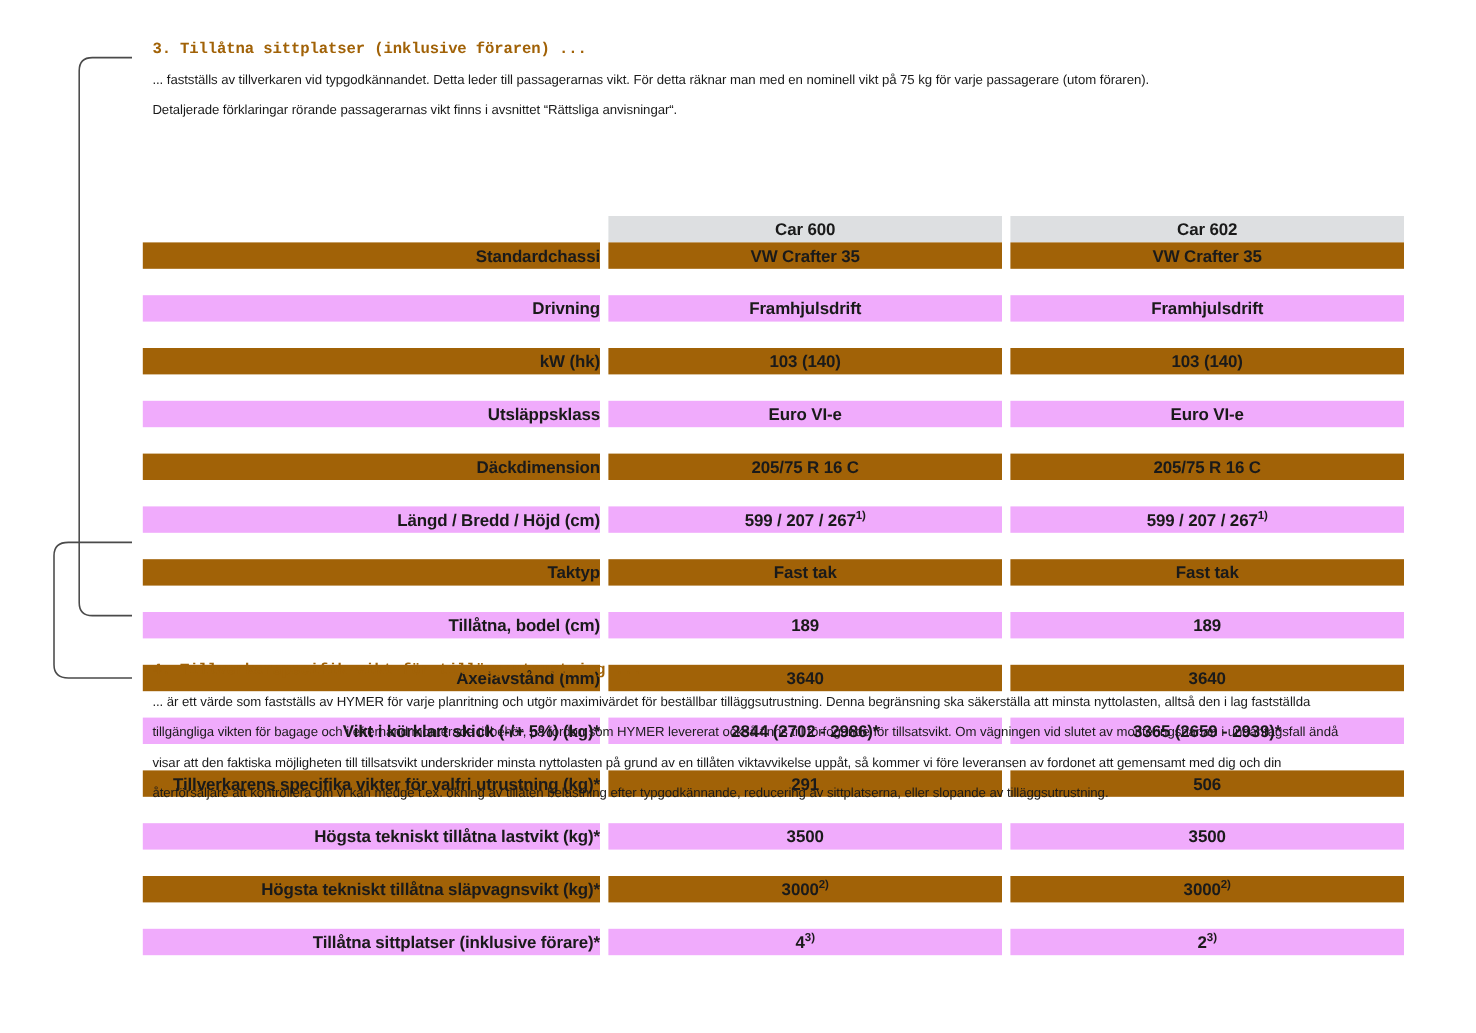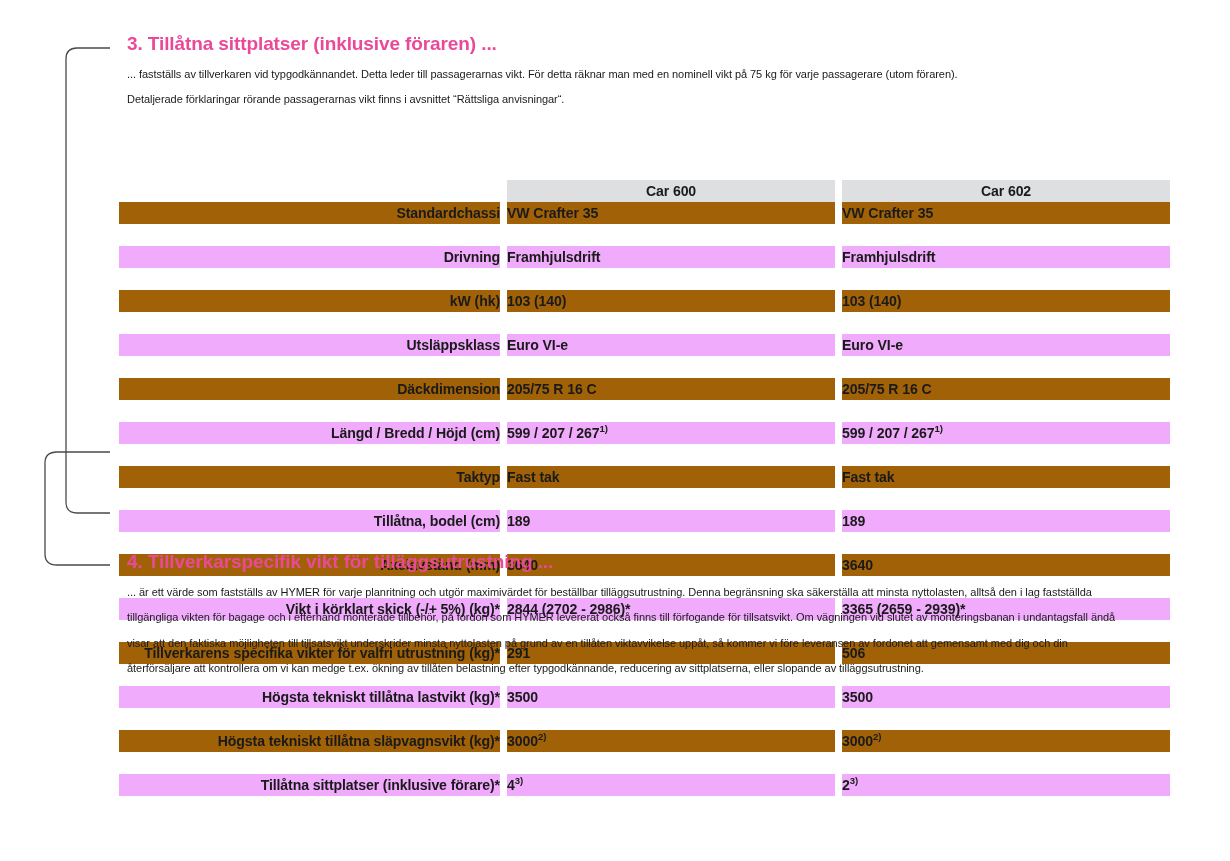--- a/index.html
+++ b/index.html
@@ -25,26 +25,27 @@
     pointer-events: none;
   }
 
   
   .section {
     position: absolute;
     left: 127px;
     width: 1000px;
   }
   .sec-heading {
-    font-size: 19px;
+    font-size: 13px;
     font-weight: 600;
     letter-spacing: -0.1px;
-    color: #ec4899;
+    color: #a16207;
     margin: 0 0 6px 0;
     line-height: 1.2;
+    font-family: Liberation Mono, monospace;
   }
   .sec-para {
     font-size: 11px;
     line-height: 25.5px;
     color: #1a1a1a;
     margin: 0;
     letter-spacing: -0.05px;
   }
   .sec-para + .sec-para { margin-top: 0; }
 
@@ -87,20 +88,21 @@
     margin-top: 32px;
   }
   .hdr-row th.hdr-gap { background: transparent; }
 
   tbody tr td.lbl {
     text-align: right;
     padding-right: 12px;
     white-space: nowrap;
   }
   tbody tr td.val {
+    text-align: center;
   }
   tbody tr td.gap { background: transparent !important; }
 
   tbody tr.shade td.lbl,
   tbody tr.shade td.val { background: #f0abfc; }
   tbody tr.plain td.lbl,
   tbody tr.plain td.val { background: #a16207; }
 
   tbody tr.spacer td { height: 3px; background: transparent !important; }
 

